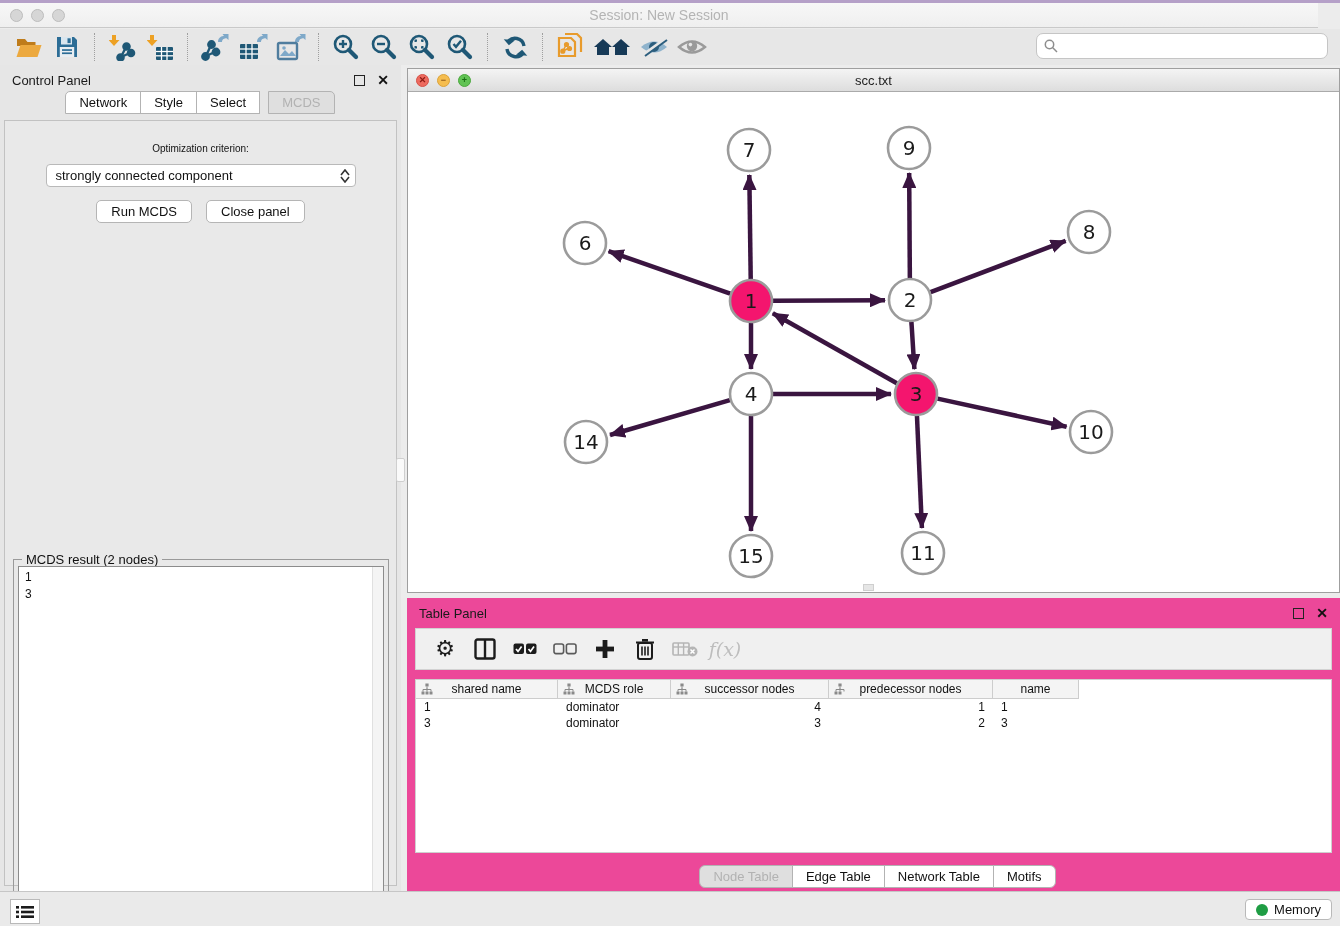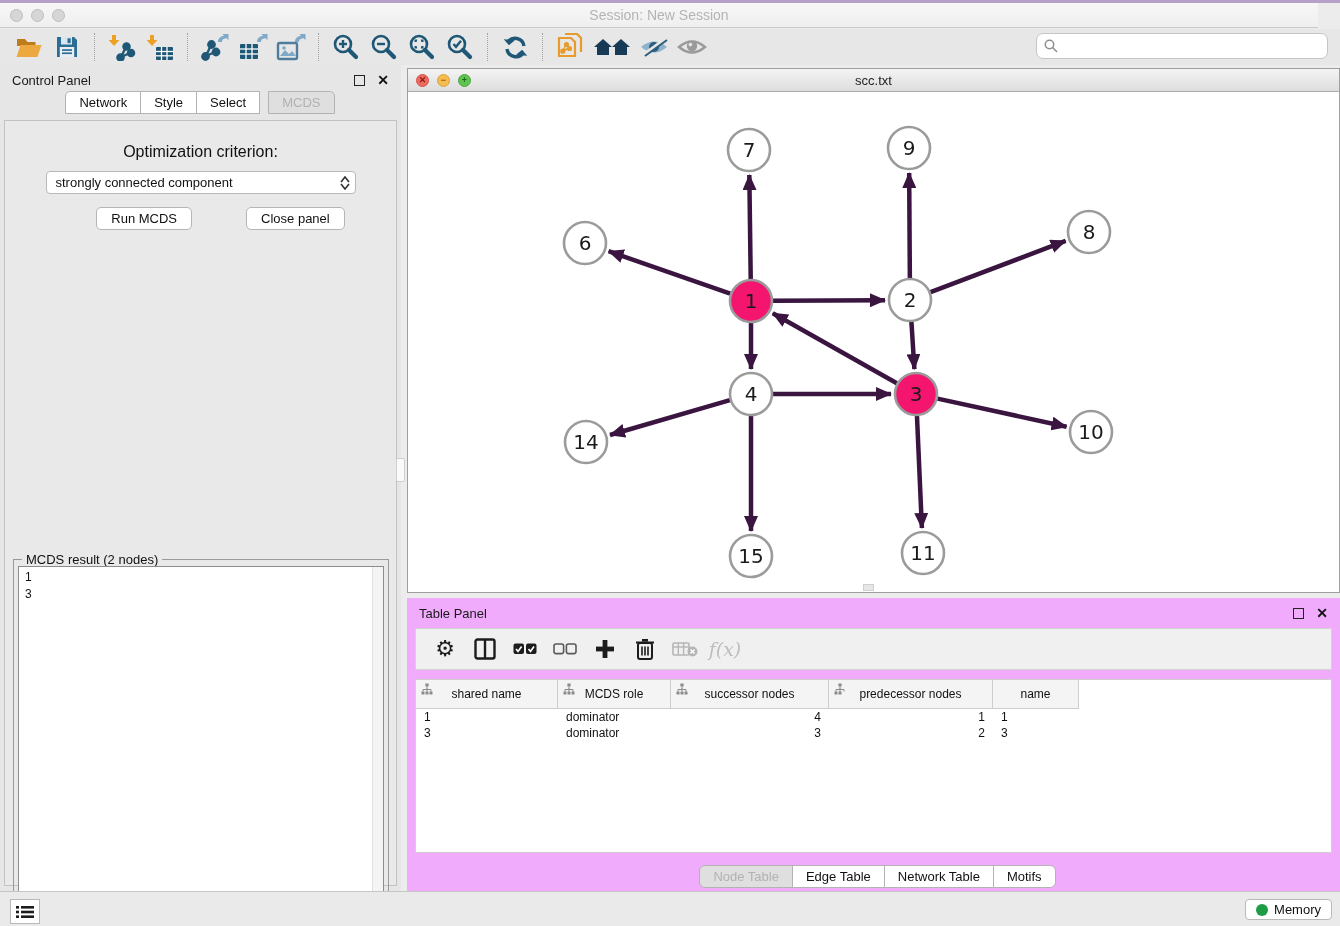--- a/index.html
+++ b/index.html
@@ -33,28 +33,28 @@
   .panel-title { font-size:13px; color:#1a1a1a; flex:1; }
   .panel-float { width:11px; height:11px; border:1.6px solid #222; margin-right:12px; }
   .panel-close { font-size:14px; font-weight:bold; color:#111; line-height:1; }
   .cp-tabs { position:absolute; left:0; top:26px; width:100%; display:flex; justify-content:center; z-index:2; }
   .tab { background:#fff; border:1px solid #b3b3b3; padding:3px 13px; font-size:13px; color:#111; margin-left:-1px; }
   .tab:first-child { border-radius:5px 0 0 0; }
   .tab:last-child  { border-radius:0 5px 0 0; }
   .tab.selected { background:#dfdfdf; color:#b2b2b2;margin-left:8px; }
   .cp-body { position:absolute; left:4px; top:55px; width:393px; height:766px;
     background:#e9e9e9; border:1px solid #c2c2c2; }
-  .opt-label { margin-top:22px; text-align:center; font-size:16px; color:#111; }
+  .opt-label { margin-top:22px; text-align:center; font-size:10px; color:#111; }
   .combo { margin:10px auto 0 auto; width:310px; height:23px; background:#fff;
     border:1px solid #b9b9b9; border-radius:4px; display:flex; align-items:center;
     padding-left:9px; font-size:13px; color:#111; }
   .combo-stepper { margin-left:auto; margin-right:5px; display:flex; flex-direction:column; align-items:center; }
   .btn-row { display:flex; justify-content:center; gap:14px; margin-top:13px; }
   .push-btn { background:#fff; border:1px solid #b5b5b5; border-radius:5px;
-    font-size:13px; color:#111; padding:3px 14px; min-width:95px; text-align:center;margin-left:40px; }
+    font-size:13px; color:#111; padding:3px 14px; min-width:95px; text-align:center; }
   .groupbox { position:absolute; left:8px; top:438px; width:376px; height:376px;
     border:1px solid #9a9a9a; }
   .groupbox-label { position:absolute; left:8px; top:-8px; background:#e9e9e9;
     padding:0 4px; font-size:13px; color:#111; }
   .result-area { position:absolute; left:4px; top:6px; right:4px; bottom:4px;
     background:#fff; border:1px solid #8c8c8c; font-size:12px; color:#111;
     padding:2px 0 0 6px; line-height:17px; }
   .result-scroll { position:absolute; right:0; top:0; width:11px; bottom:0; background:#f4f4f4; border-left:1px solid #e0e0e0; }
   .splitter-handle { position:absolute; left:396px; top:455px; width:9px; height:24px;
     background:#fafafa; border:1px solid #cfcfcf; border-radius:2px; }
@@ -67,28 +67,28 @@
   .light { width:13px; height:13px; border-radius:50%; font-size:9px; font-weight:bold;
     display:flex; align-items:center; justify-content:center; line-height:1; }
   .light.red    { background:#ee6a5f; border:1px solid #d55148; color:#8c1a12; }
   .light.yellow { background:#f5bd4f; border:1px solid #dba33a; color:#90591a; }
   .light.green  { background:#61c354; border:1px solid #4aa83d; color:#1a6e14; }
   .net-title { position:absolute; left:0; right:0; text-align:center; font-size:13px; color:#222; }
   .net-canvas { position:relative; width:100%; height:500px; background:#fff; }
   .canvas-handle { position:absolute; left:455px; bottom:1px; width:11px; height:7px;
     background:#e6e6e6; border:1px solid #cfcfcf; }
   
-  .table-panel { position:absolute; left:407px; top:595px; width:933px; height:293px; background:#f0abfc; }
+  .table-panel { position:absolute; left:407px; top:595px; width:933px; height:293px; background:#ec4899; }
   .tp-toolbar { position:absolute; left:8px; top:30px; width:917px; height:42px;
     background:#f0f0f0; border:1px solid #d2d2d2; display:flex; align-items:center; padding-left:12px; gap:6px; }
   .tp-icon { width:34px; height:34px; display:flex; align-items:center; justify-content:center; }
   .gear-glyph { font-size:22px; color:#1c1c1c; }
   .fx-glyph { font-family:"DejaVu Serif", serif; font-style:italic; font-size:19px; color:#bdbdbd; }
   .tbl { position:absolute; left:8px; top:81px; width:917px; height:174px; background:#fff; border:1px solid #cfcfcf; }
-  .tbl-header { display:flex; height:29px; }
+  .tbl-header { display:flex; height:19px; }
   .th { background:#f4f4f4; border-right:1px solid #cdcdcd; border-bottom:1px solid #cdcdcd;
     display:flex; align-items:center; justify-content:center; gap:6px; font-size:12px; color:#111; position:relative; }
   .th .hdr-icon { position:absolute; left:5px; top:3px; }
   .tbl-row { display:flex; height:16px; font-size:12px; color:#111; }
   .td { padding:0 8px; display:flex; align-items:center; }
   .td.right { justify-content:flex-end; }
   .w1{width:142px;} .w2{width:113px;} .w3{width:158px;} .w4{width:164px;} .w5{width:86px;}
   .tp-tabs { position:absolute; left:0; right:0; top:267px; display:flex; justify-content:center; }
   .tp-tabs .tab { border-radius:0; }
   .tp-tabs .tab:first-child { border-radius:6px 0 0 6px; }

